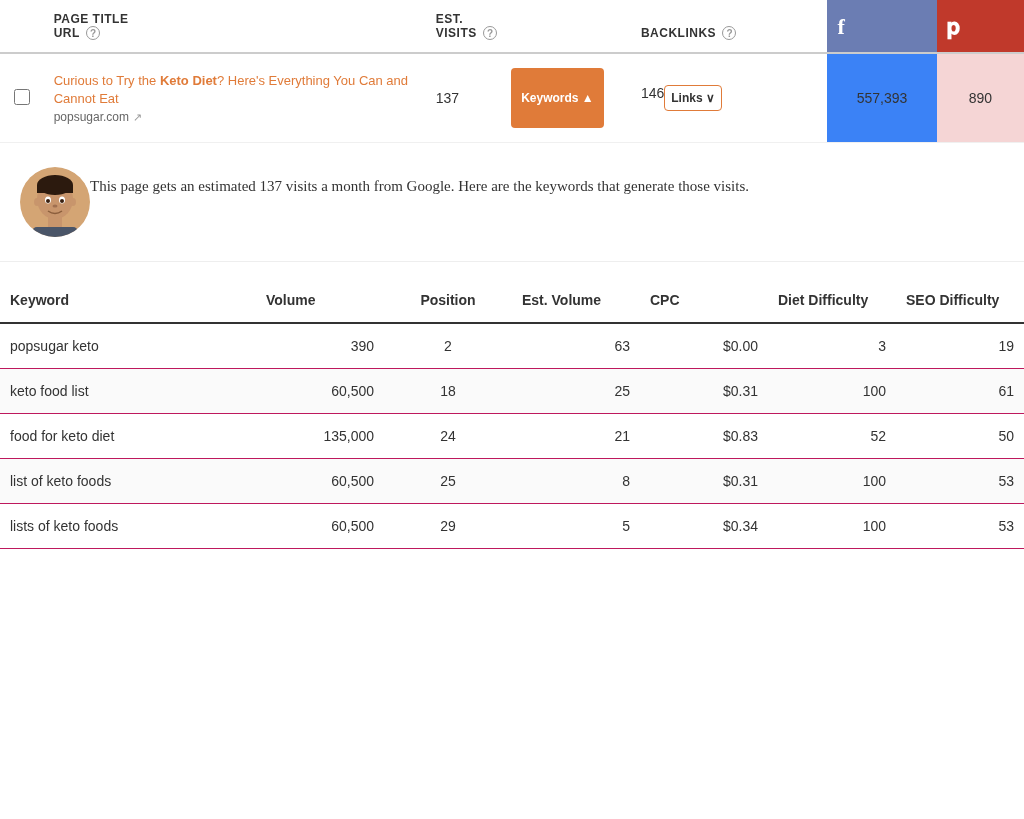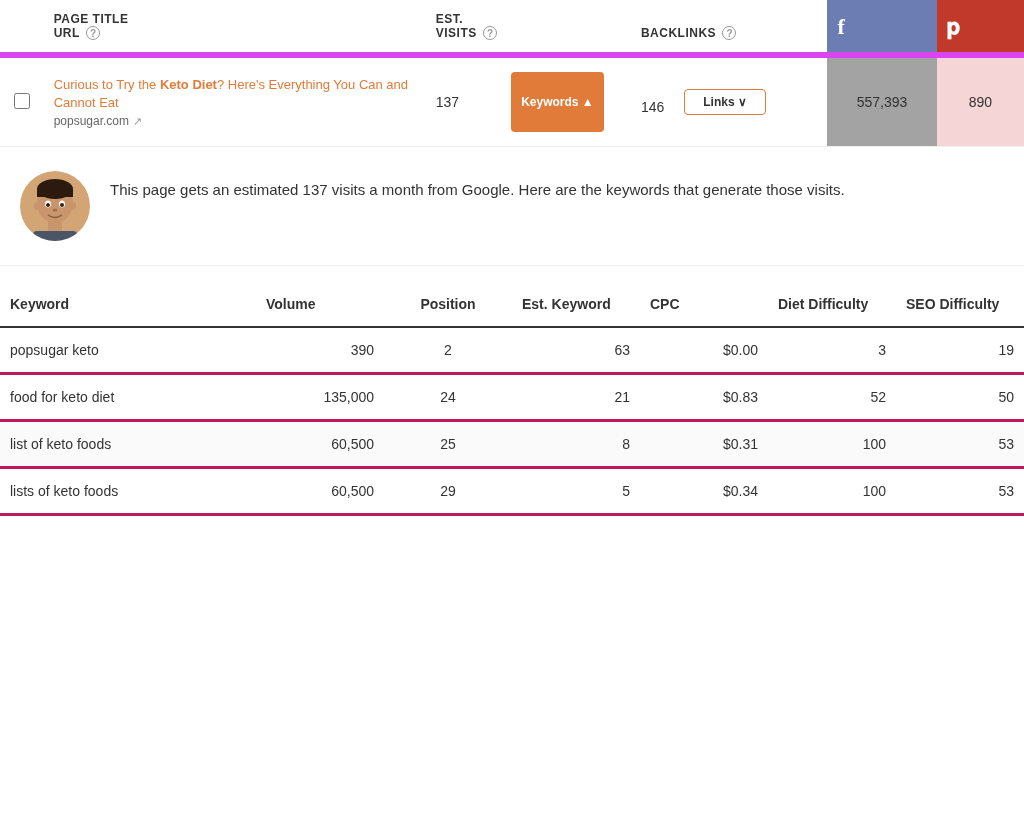--- a/index.html
+++ b/index.html
@@ -16,21 +16,21 @@
       background: #fff;
     }
 
     
     .top-table {
       width: 100%;
       border-collapse: collapse;
     }
 
     .top-header-row {
-      border-bottom: 6px solid #d946ef;
+      border-bottom: 1px solid #d946ef;
       padding-left: 12px;
     }
 
     .top-header-row th {
       padding: 12px 10px;
       text-align: left;
       font-weight: 700;
       font-size: 12px;
       color: #333;
       vertical-align: bottom;
@@ -138,29 +138,29 @@
       cursor: pointer;
       white-space: nowrap;
       margin-left: 44px;
     }
 
     .links-btn {
       background: #fff;
       color: #333;
       border: 1.5px solid #e07b39;
       border-radius: 4px;
-      padding: 5px 18px;
+      padding: 5px 6px;
       font-size: 12px;
       font-weight: 600;
       cursor: pointer;
       white-space: nowrap;
     }
 
     .facebook-cell {
-      background-color: #a3a3a3;
+      background-color: #3b82f6;
       text-align: center;
       font-size: 14px;
       color: #333;
     }
 
     .pinterest-cell {
       background-color: #f5d5d5;
       text-align: center;
       font-size: 14px;
       color: #333;
@@ -179,22 +179,22 @@
       text-align: center;
       color: #fff;
       font-size: 20px;
     }
 
     
     .info-box {
       display: flex;
       align-items: flex-start;
       padding: 24px 20px;
-      gap: 20px;
       border-bottom: 1px solid #eee;
+      font-family: Liberation Serif, serif;
     }
 
     .avatar {
       width: 70px;
       height: 70px;
       border-radius: 50%;
       overflow: hidden;
       flex-shrink: 0;
       background: #e8d5c0;
       display: flex;
@@ -227,21 +227,21 @@
       color: #333;
       border-bottom: 2px solid #333;
     }
 
     .keywords-table th.right-align {
       text-align: left;
     }
 
     .keywords-table td {
       padding: 14px 10px;
-      border-bottom: 3px solid #be185d;
+      border-bottom: 1px solid #be185d;
       font-size: 14px;
       color: #333;
     }
 
     .keywords-table td.right-align {
       text-align: right;
     }
 
     .keywords-table td.center-align {
       text-align: center;
@@ -260,22 +260,22 @@
     .kw-seo { width: 100px; text-align: right; }
 
     .visits-group {
       display: flex;
       align-items: center;
       gap: 8px;
     }
 
     .backlinks-group {
       display: flex;
-      align-items: flex-end;
-      gap: 20px;
+      align-items: flex-start;
+      gap: 0;
     }
 
     .page-title-col {
       max-width: 340px;
     }
   </style>
 </head>
 <body>
 
 <div class="container">
@@ -377,36 +377,45 @@
     </div>
   </div>
 
   <div class="keywords-section">
     <table class="keywords-table">
       <thead>
         <tr>
           <th class="kw-keyword">Keyword</th>
           <th class="kw-volume right-align">Volume</th>
           <th class="kw-position center-align">Position</th>
-          <th class="kw-visits right-align">Est. Keyword</th>
+          <th class="kw-visits right-align">Est. Volume</th>
           <th class="kw-cpc right-align">CPC</th>
           <th class="kw-paid right-align">Diet Difficulty</th>
           <th class="kw-seo right-align">SEO Difficulty</th>
         </tr>
       </thead>
       <tbody id="keywords-tbody">
 
       <tr style="background: rgb(255, 255, 255);">
             <td class="kw-keyword">popsugar keto</td>
             <td class="kw-volume right-align">390</td>
             <td class="kw-position center-align">2</td>
             <td class="kw-visits right-align">63</td>
             <td class="kw-cpc right-align">$0.00</td>
             <td class="kw-paid right-align">3</td>
             <td class="kw-seo right-align">19</td>
+          </tr>
+          <tr style="background: rgb(250, 250, 250);">
+            <td class="kw-keyword">keto food list</td>
+            <td class="kw-volume right-align">60,500</td>
+            <td class="kw-position center-align">18</td>
+            <td class="kw-visits right-align">25</td>
+            <td class="kw-cpc right-align">$0.31</td>
+            <td class="kw-paid right-align">100</td>
+            <td class="kw-seo right-align">61</td>
           </tr>
           <tr style="background: rgb(255, 255, 255);">
             <td class="kw-keyword">food for keto diet</td>
             <td class="kw-volume right-align">135,000</td>
             <td class="kw-position center-align">24</td>
             <td class="kw-visits right-align">21</td>
             <td class="kw-cpc right-align">$0.83</td>
             <td class="kw-paid right-align">52</td>
             <td class="kw-seo right-align">50</td>
           </tr>

